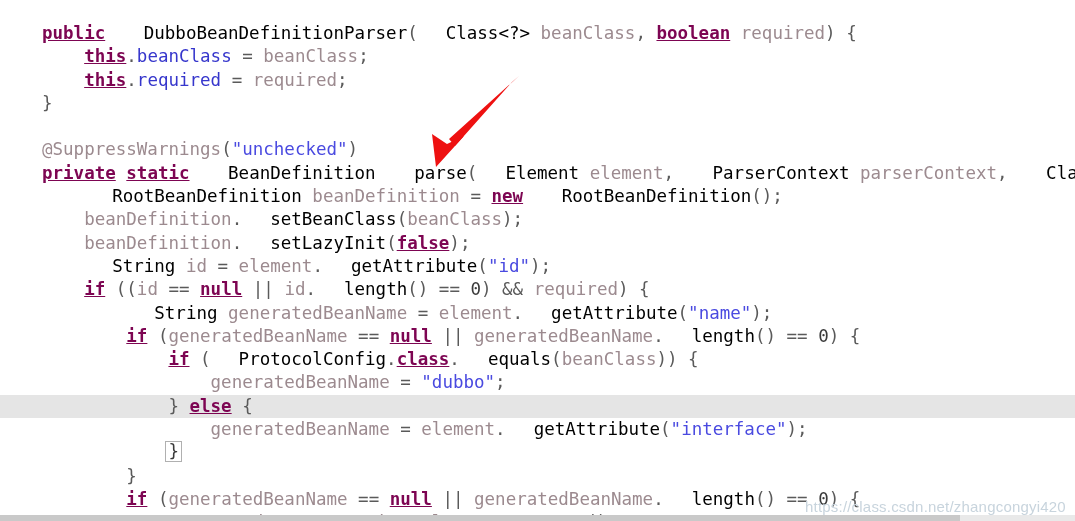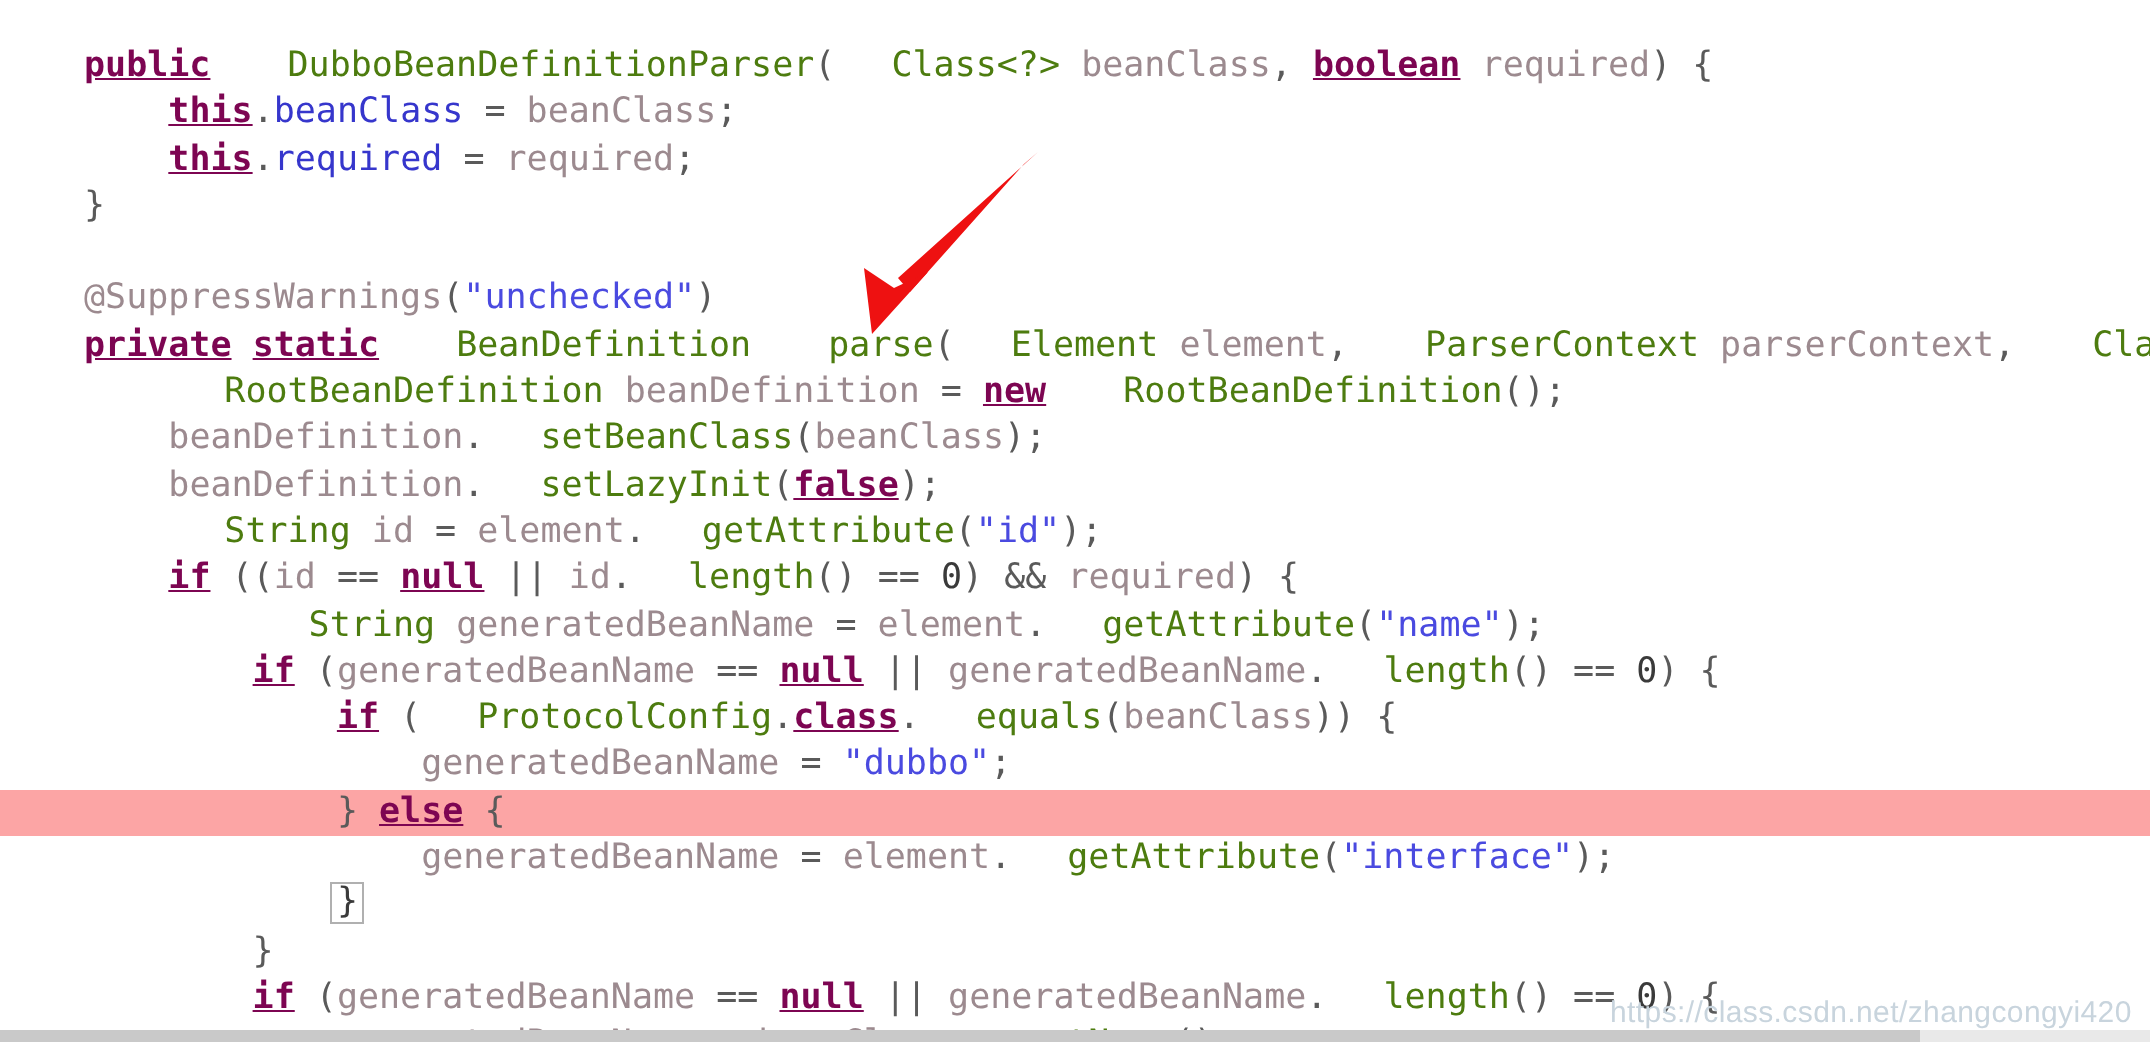--- a/index.html
+++ b/index.html
@@ -37,27 +37,27 @@
 
   .line {
     position: relative;
     height: 23.3px;
     padding-left: 42px;
     box-sizing: border-box;
     white-space: pre;
   }
 
   .line.hl {
-    background: #fca5a5;
+    background: #e5e5e5;
   }
 
   
   .kw    { color: #7d0552; font-weight: bold; text-decoration: underline; }
   .plain { color: #3a3a3a; }
-  .type  { color: #4d7c0f; padding-left: 28px; }
+  .type  { color: #000000; padding-left: 28px; }
   .ident { color: #9c8a8f; }
   .field { color: #3636cc; }
   .str   { color: #4a4ae0; }
   .num   { color: #3a3a3a; }
   .anno  { color: #9c8a8f; text-align: right; }
   .punct { color: #5a5a5a; }
 
   
   .bracebox {
     display: inline-block;

